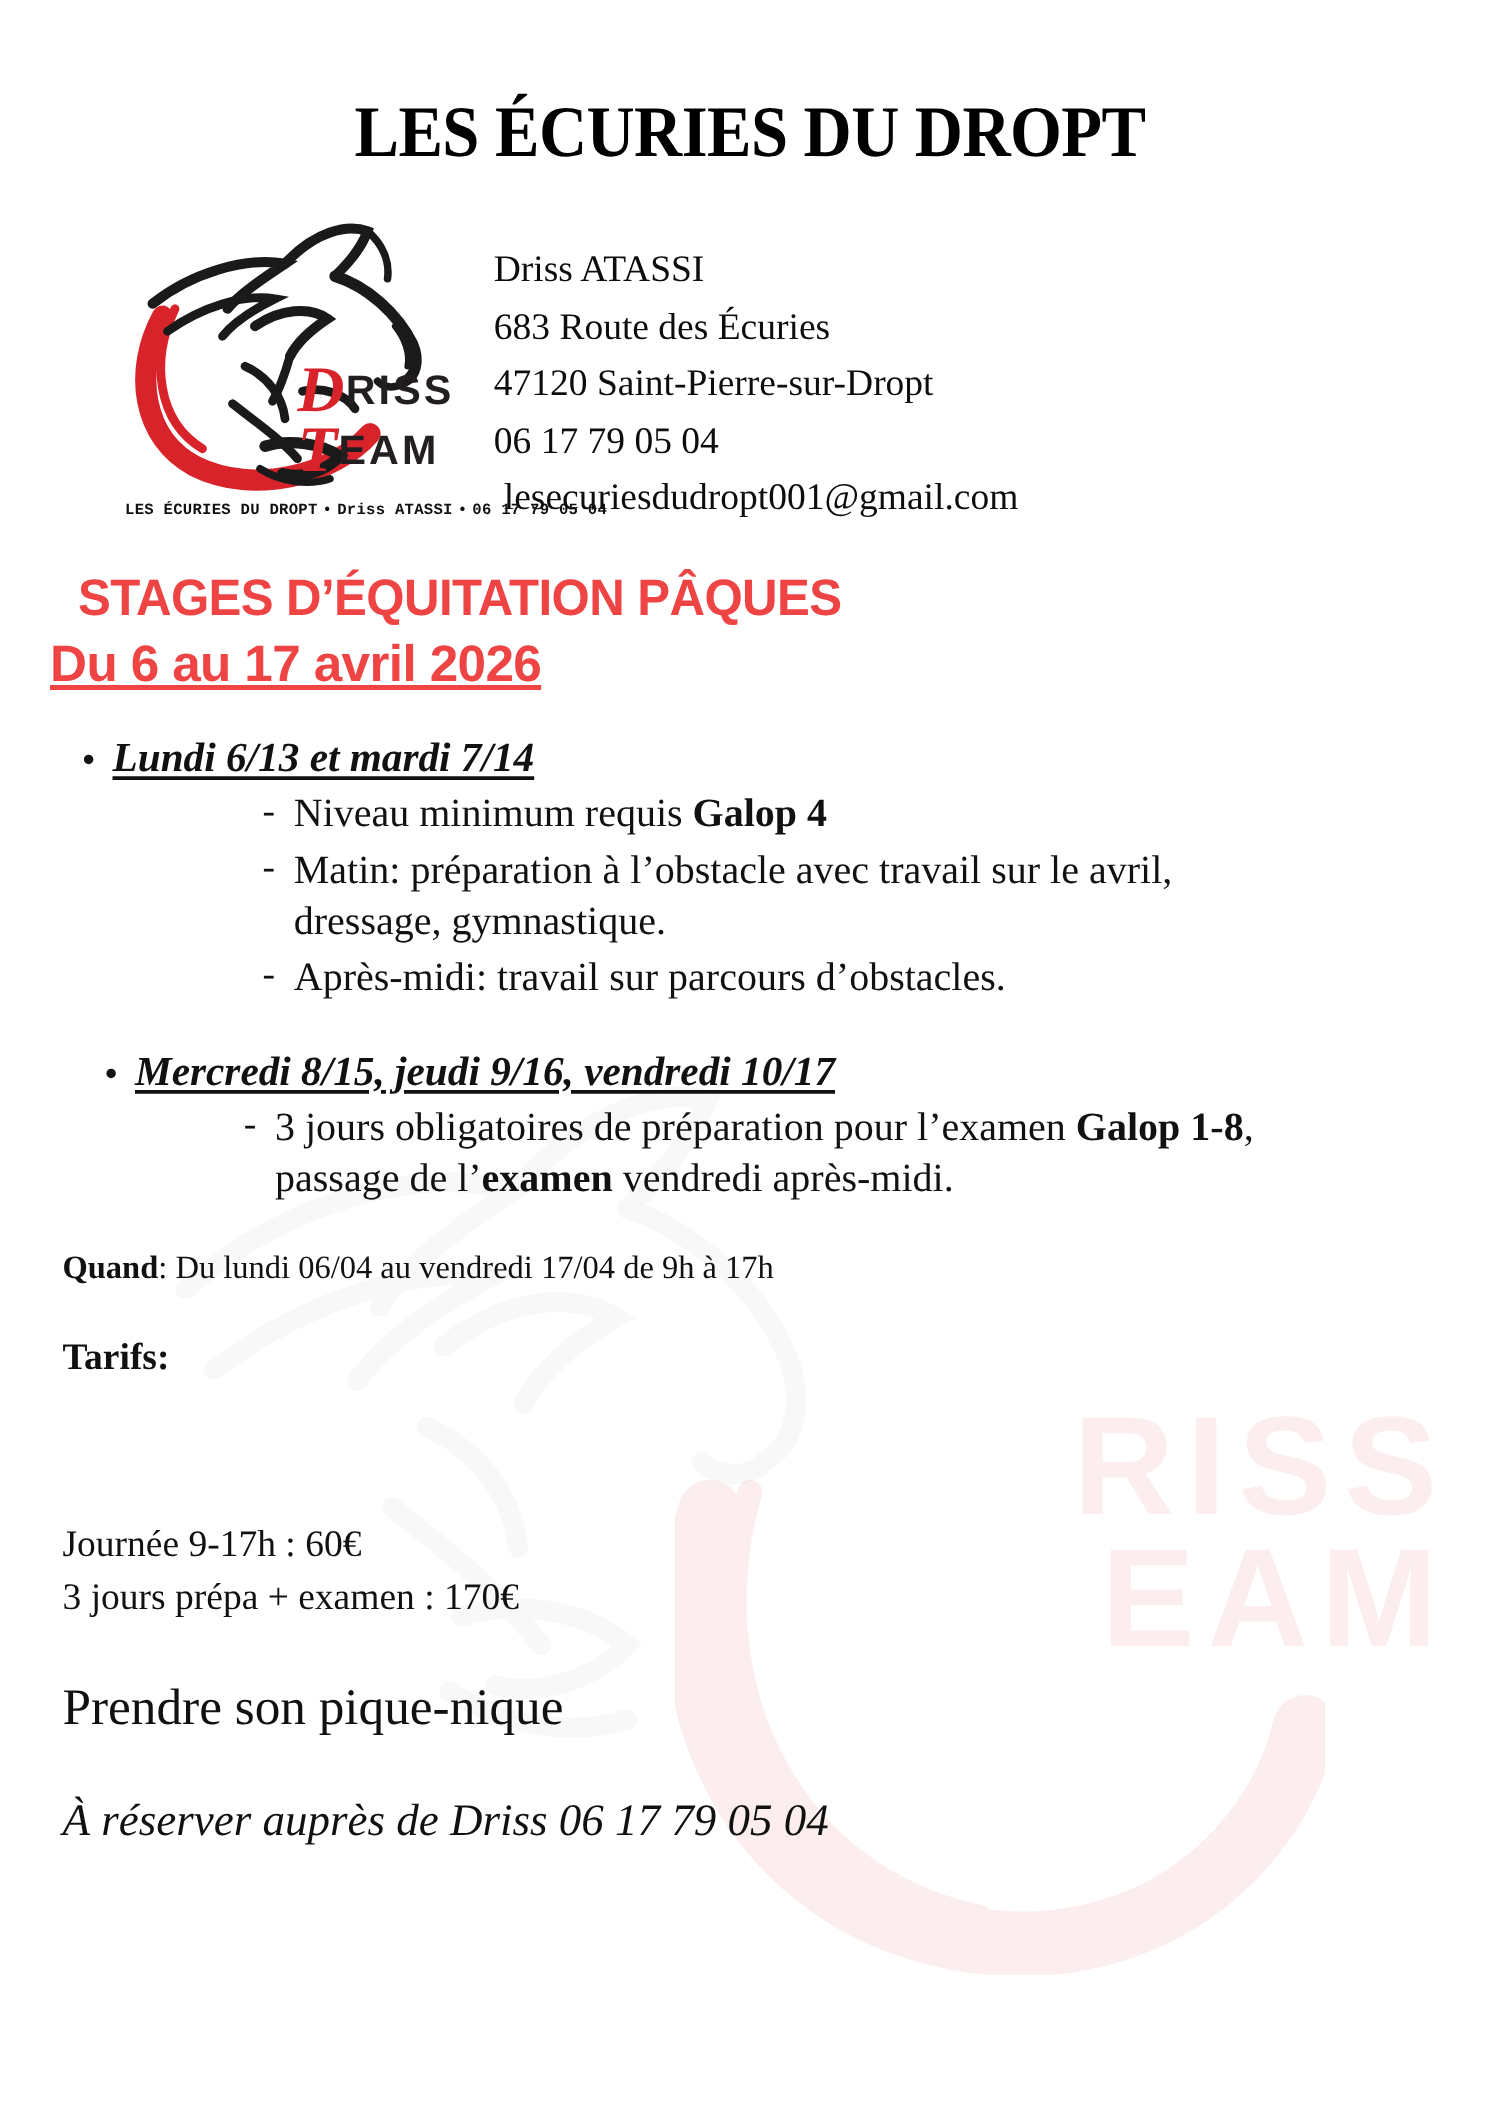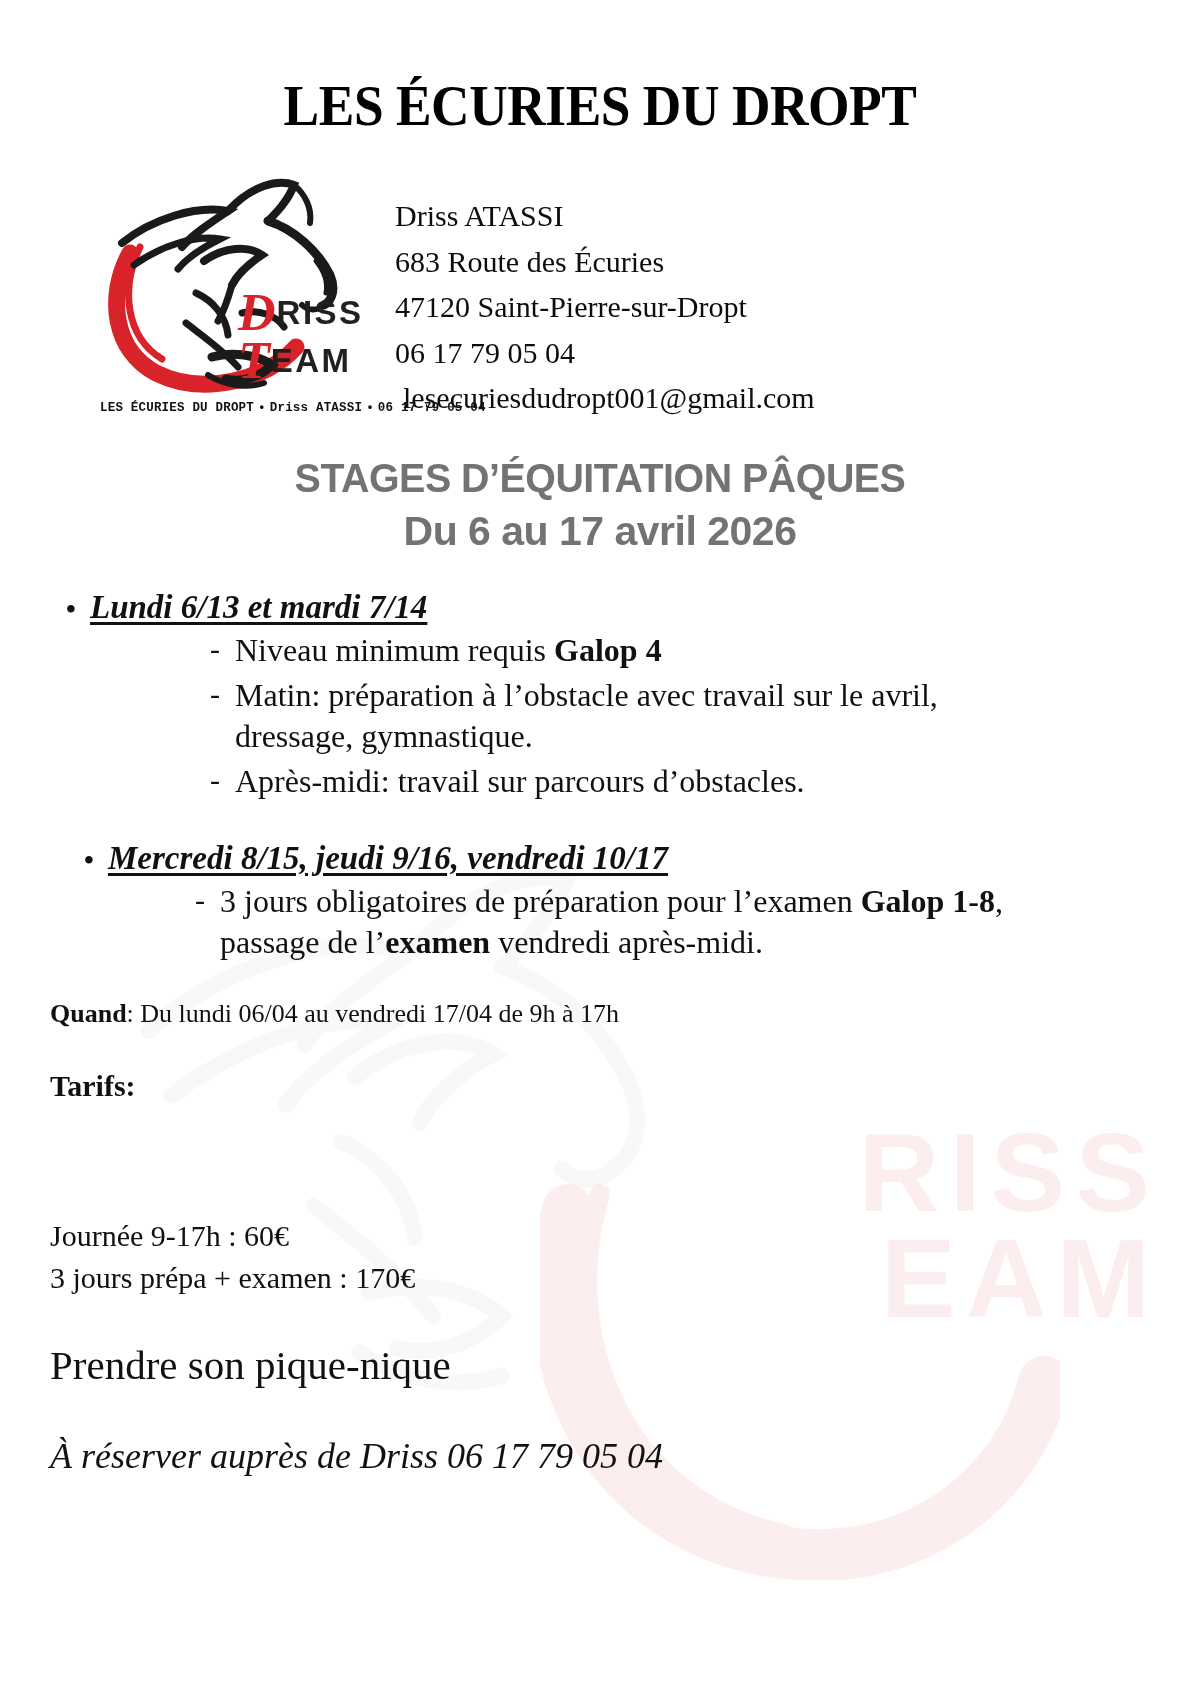--- a/index.html
+++ b/index.html
@@ -137,35 +137,36 @@
     font-size: 30px;
     line-height: 1.52;
     color: #0d0d0d;
   }
   .contact-line { white-space: nowrap; }
   .contact-line.email { padding-left: 8px; }
 
   
   .headline-red {
     margin-top: 34px;
-    text-align: center;
+    text-align: left;
     font-family: "Liberation Sans", "DejaVu Sans", sans-serif;
     font-weight: bold;
-    color: #737373;
+    color: #ef4444;
     letter-spacing: -0.5px;
   }
   .headline-red .l1 {
     font-size: 41px;
     transform: scaleX(0.96);
     display: block;
   }
   .headline-red .l2 {
     font-size: 41px;
     display: block;
     margin-top: 6px;
+    text-decoration: underline;
   }
 
   
   .content { margin-top: 34px; }
 
   .bullet-head {
     display: flex;
     align-items: baseline;
     font-weight: bold;
     font-style: italic;

